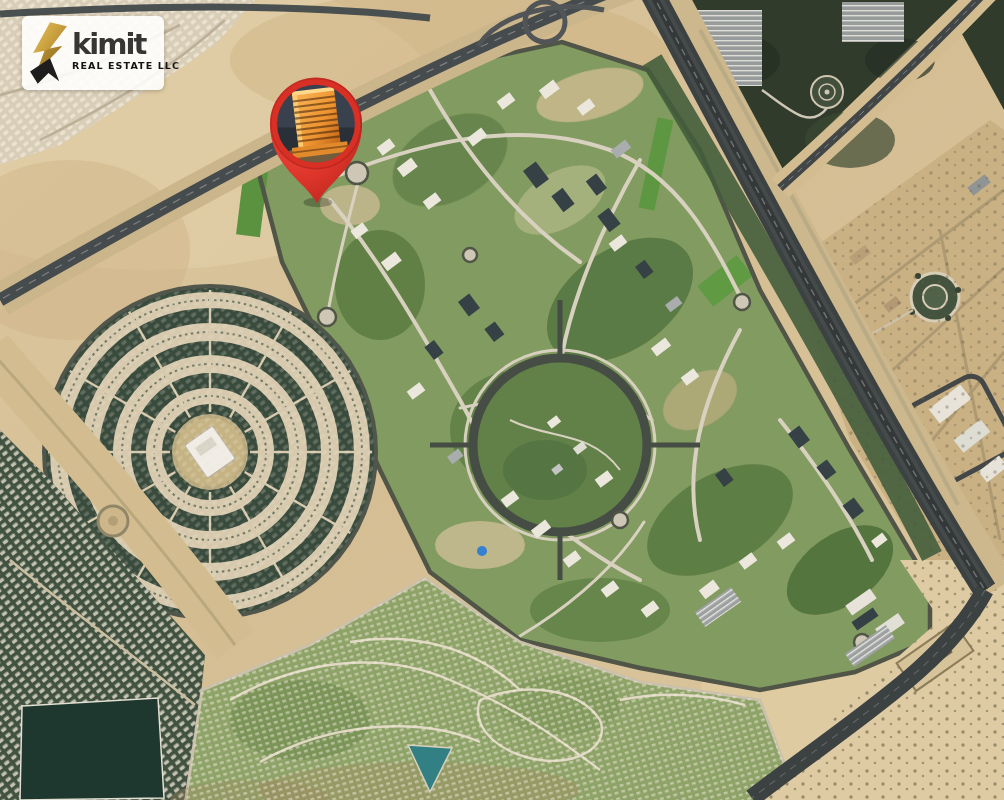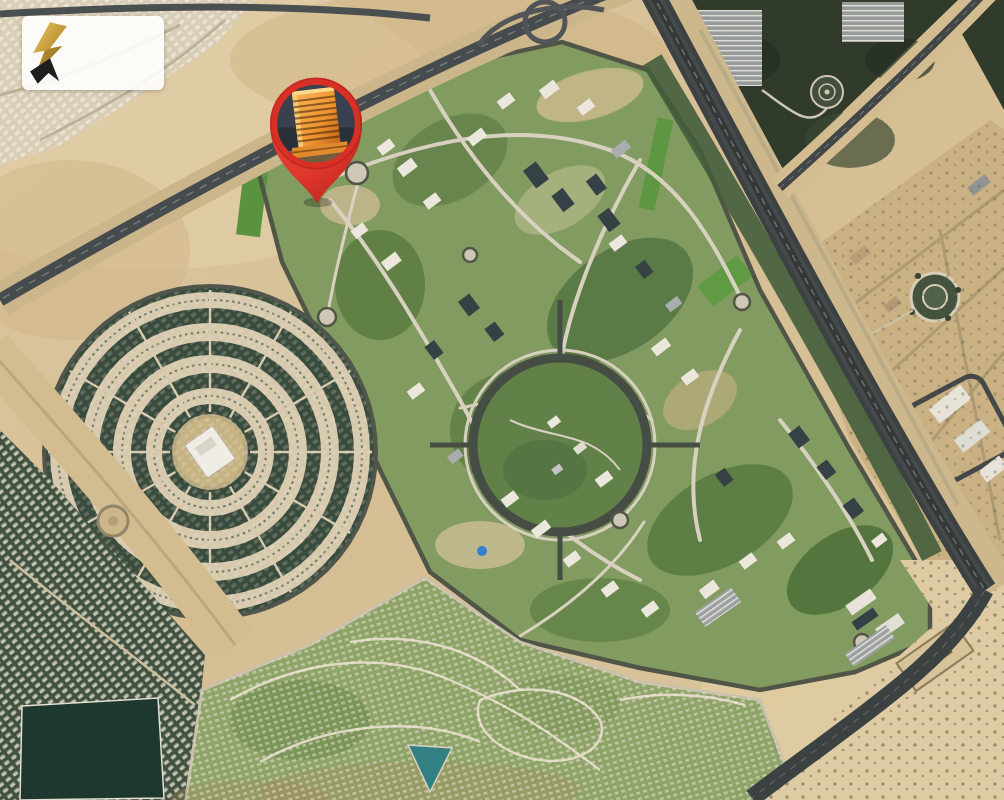--- a/index.html
+++ b/index.html
@@ -371,15 +371,19 @@
   <circle cx="58" cy="58" r="43.5" fill="none" stroke="#d63028" stroke-width="6" style="stroke:var(--pin-red,#d63028)"></circle>
   <circle cx="58" cy="58" r="47" fill="none" stroke="#a8201a" stroke-width="1.5" opacity="0.6"></circle>
 </svg>
 
 <div class="logo-card">
   <svg class="logo-mark" viewBox="0 0 60 80">
     <polygon points="30,0 52,5 30,34 46,31 12,66 23,37 8,40" fill="url(#goldGrad)"></polygon>
     <polygon points="30,34 46,31 12,66 23,37" fill="#8f6d1f" opacity="0.45"></polygon>
     <polygon points="4,64 30,47 42,77 28,66 14,80" fill="#1e1e1e"></polygon>
   </svg>
+  <div class="logo-text">
+    <div class="logo-brand">kimit</div>
+    <div class="logo-sub">REAL ESTATE LLC</div>
+  </div>
 </div>
 
 </div>
 
 </body></html>

